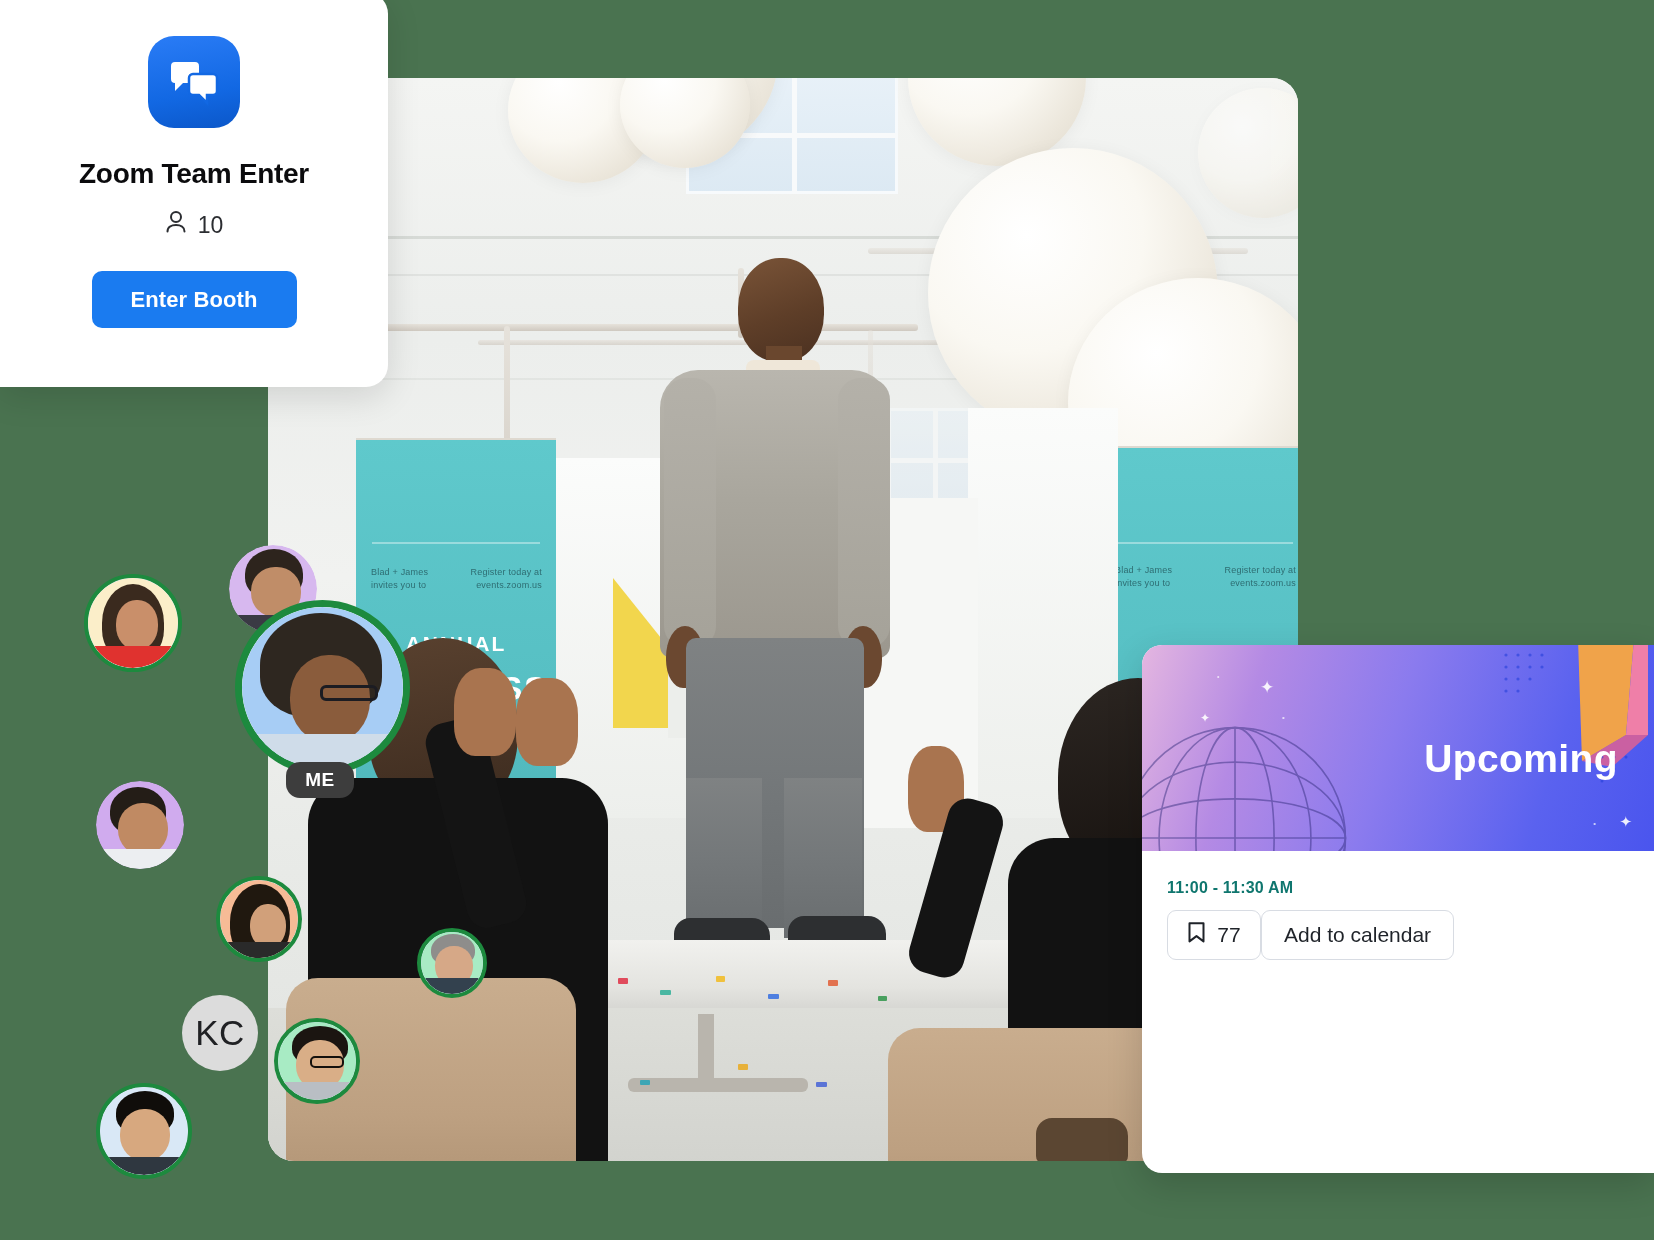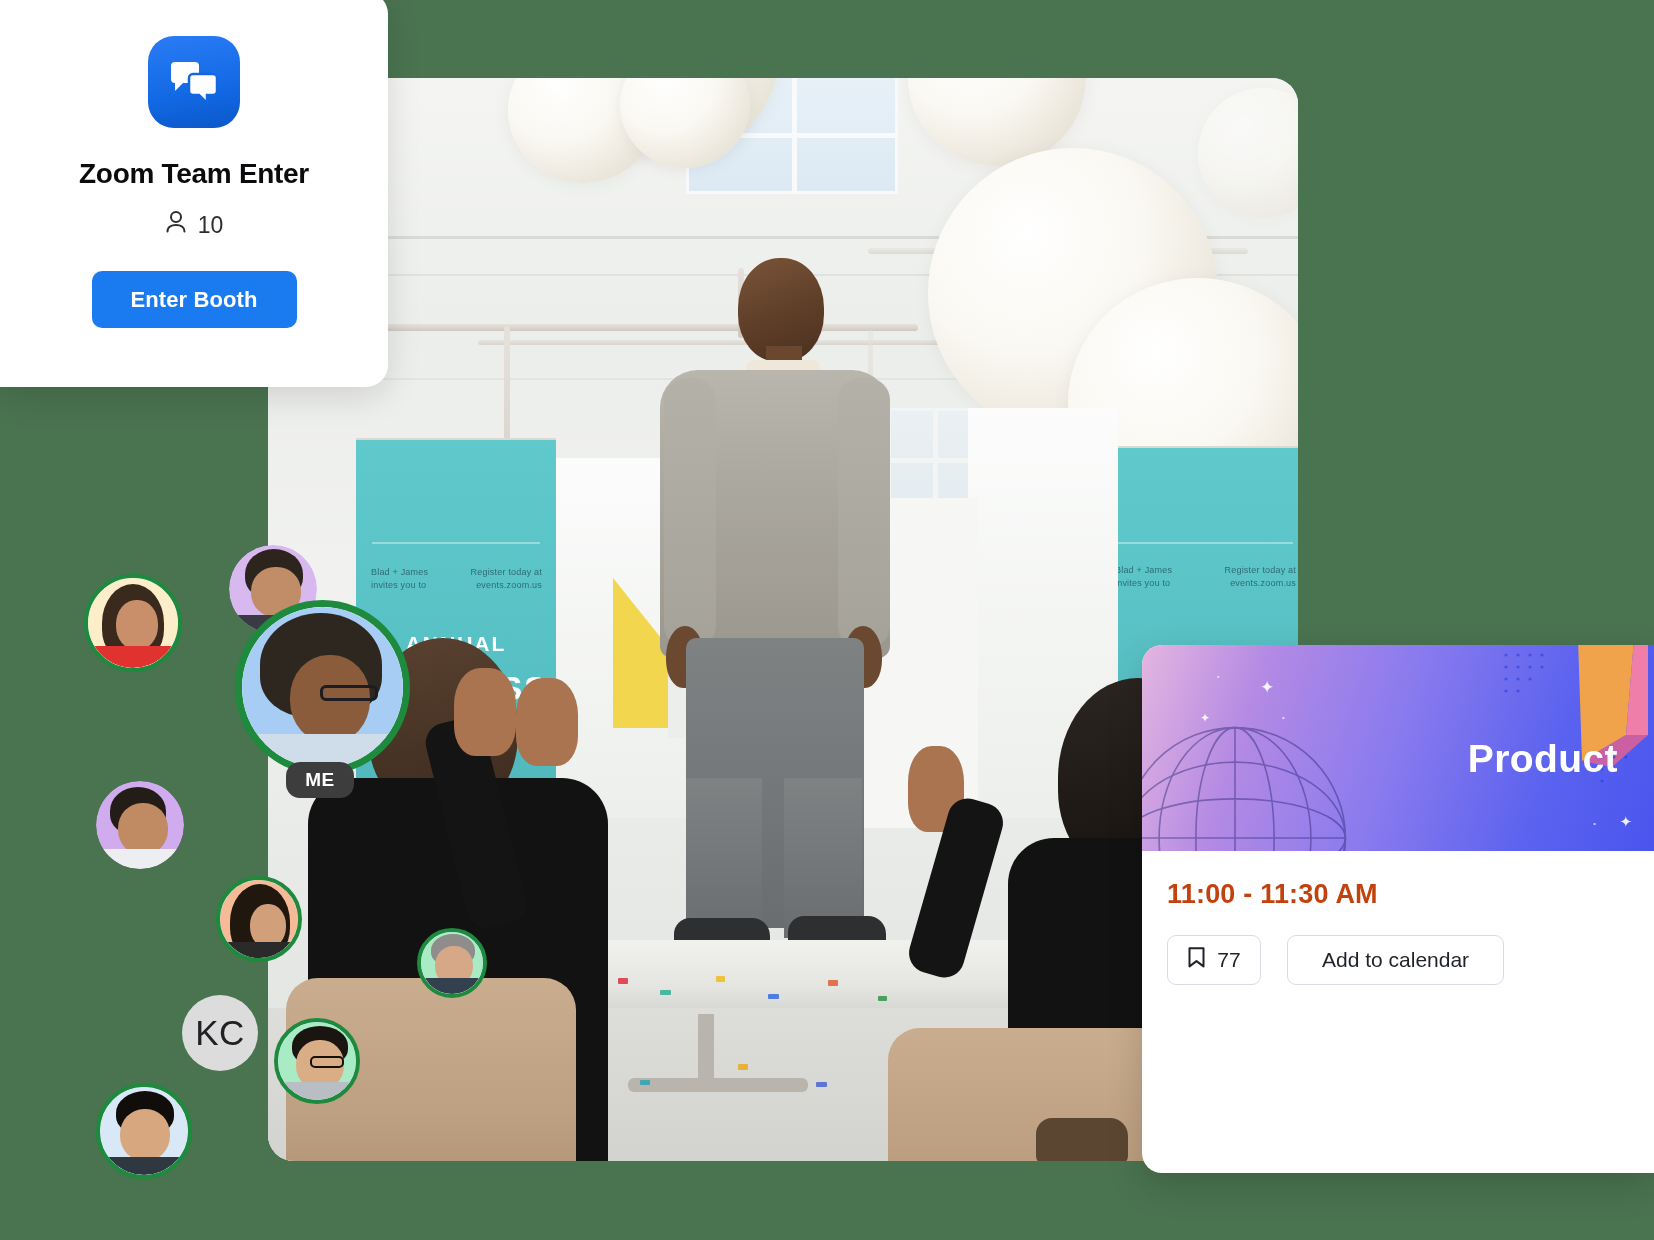--- a/index.html
+++ b/index.html
@@ -198,41 +198,41 @@
     position:absolute; right:36px; top:92px;
     color:#fff; font-size:39px; font-weight:600; letter-spacing:.4px;
   }
   .ev-upcoming {
     height:52px; background:#eef0f6;
     display:flex; align-items:center;
     padding-left:25px;
     font-size:22px; color:#1f2329; font-weight:400;
   }
   .ev-body { padding:28px 25px 0 25px; }
-  .ev-time { font-size:27px; color:#c2410c; font-weight:700; letter-spacing:.2px; }
+  .ev-time { font-size:16px; color:#0f766e; font-weight:700; letter-spacing:.2px; }
   .ev-title {
     margin-top:12px; font-size:28px; line-height:37px; color:#131519;
     font-weight:700; letter-spacing:-.2px;
   }
   .ev-speaker { margin-top:22px; display:flex; align-items:center; gap:14px; }
   .ev-sp-avatar {
     width:38px; height:38px; border-radius:50%; overflow:hidden;
     background:#dfe2e6; position:relative;
   }
   .ev-sp-name { font-size:22px; color:#2b2f36; }
-  .ev-actions { margin-top:25px; display:flex; align-items:flex-start; gap:26px; }
+  .ev-actions { margin-top:13px; display:flex; align-items:flex-start; }
   .ev-save {
     height:50px; min-width:94px; padding:0 16px;
     border:1px solid #d8dce3; border-radius:9px; background:#fff;
     display:flex; align-items:center; justify-content:center; gap:11px;
     font-size:21px; color:#1f2329; cursor:pointer;
     font-family:"Liberation Sans", sans-serif;
   }
   .ev-cal {
-    height:50px; padding:0 34px;
+    height:50px; padding:0 22px;
     border:1px solid #d8dce3; border-radius:9px; background:#fff;
     font-size:21px; color:#1f2329; cursor:pointer;
     font-family:"Liberation Sans", sans-serif;
   }
 </style>
 </head>
 <body>
 
 <div class="stage">
 
@@ -480,21 +480,21 @@
           <circle cx="6" cy="30" r="1.5"></circle>
         </g>
       </svg>
 
       <span class="star" style="left:118px;top:32px;font-size:17px;">✦</span>
       <span class="star" style="left:58px;top:66px;font-size:12px;">✦</span>
       <span class="star" style="left:140px;top:68px;font-size:8px;opacity:.7;">•</span>
       <span class="star" style="left:75px;top:28px;font-size:7px;opacity:.7;">•</span>
       <span class="star" style="right:22px;top:168px;font-size:15px;">✦</span>
       <span class="star" style="right:58px;top:174px;font-size:8px;opacity:.7;">•</span>
-      <div class="ev-hero-title">Product</div>
+      <div class="ev-hero-title">Upcoming</div>
     </div>
 
 
     <div class="ev-body">
       <div class="ev-time">11:00 - 11:30 AM</div>
 
 
       <div class="ev-actions">
         <button class="ev-save">
           <span>

